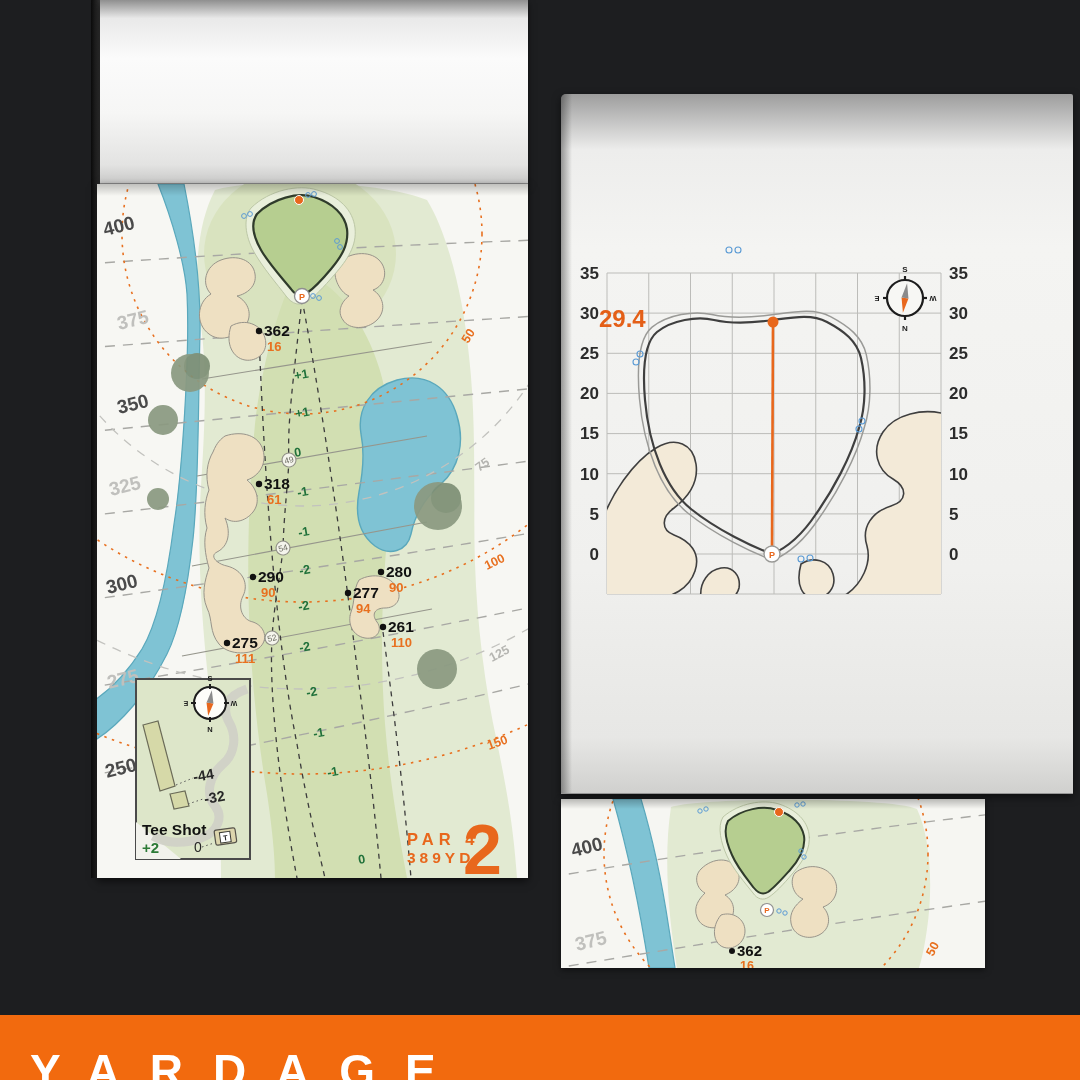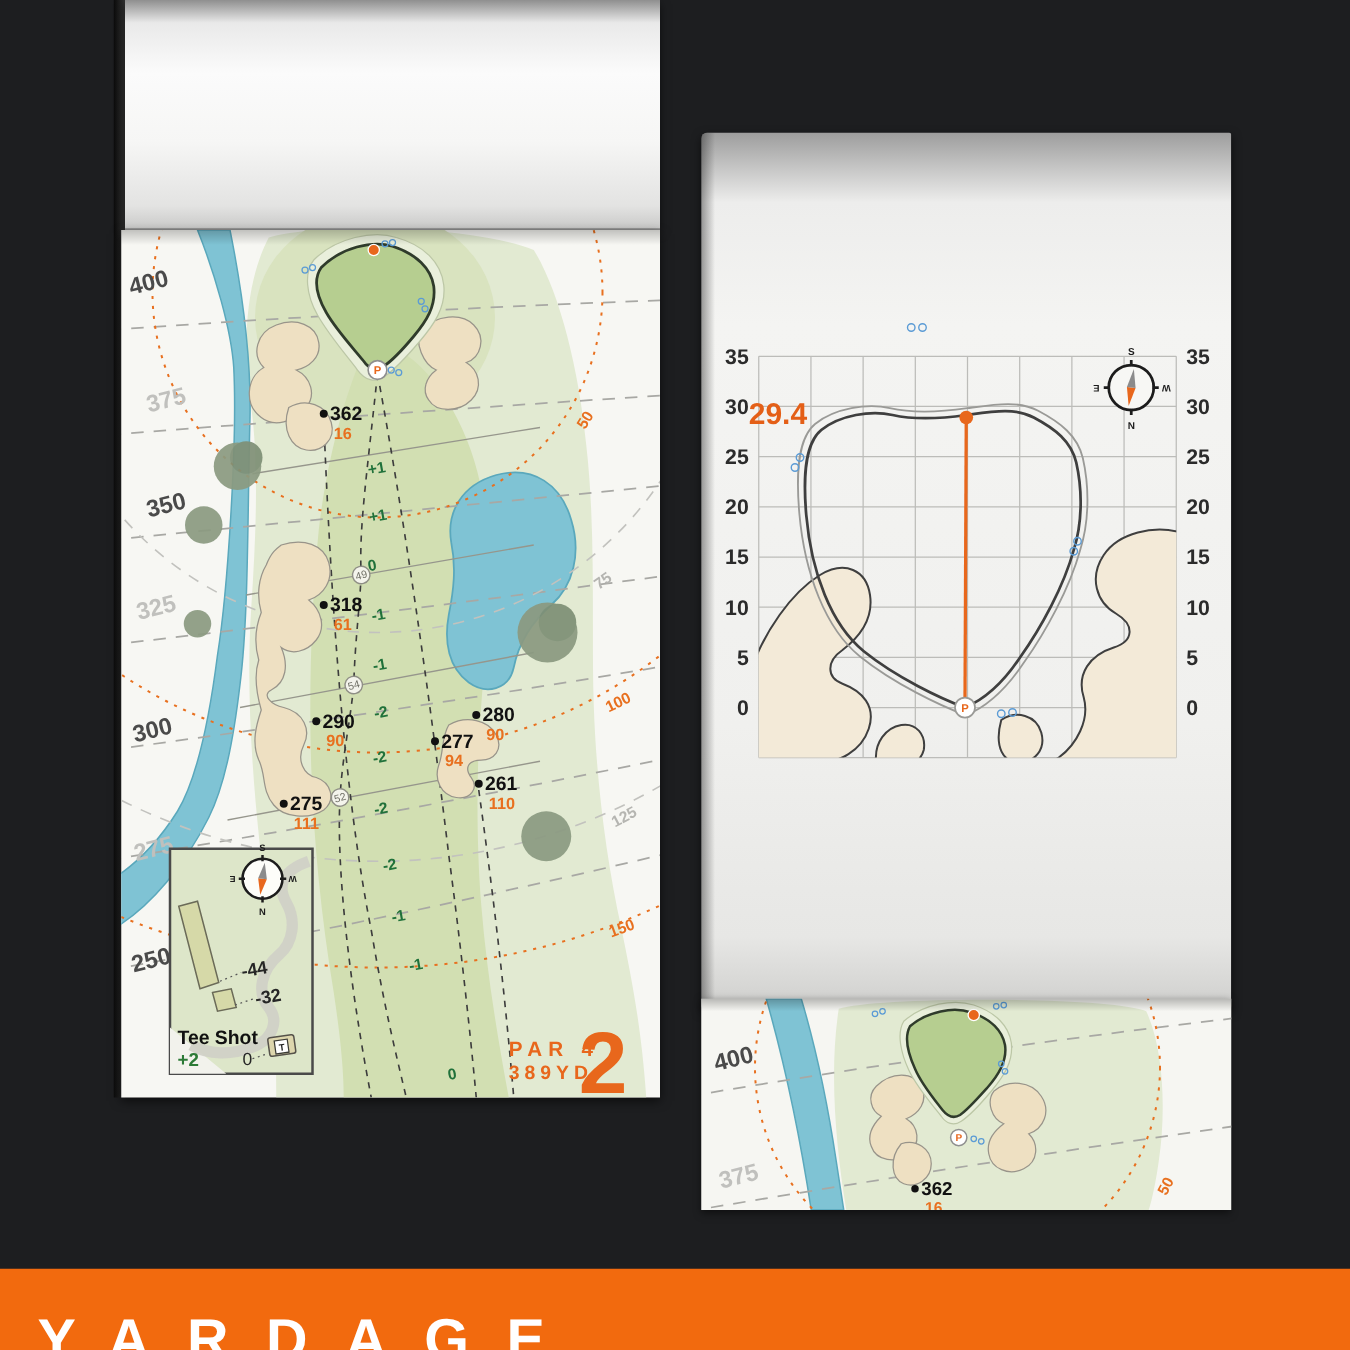--- a/index.html
+++ b/index.html
@@ -10,21 +10,21 @@
   .left-spine{position:absolute;left:91px;top:0;width:9px;height:878px;
               background:linear-gradient(90deg,#0b0b0b,#333);}
   .left-curl{position:absolute;left:100px;top:0;width:428px;height:184px;
              background:linear-gradient(180deg,#8f8f8f 0%,#e9e9e9 10%,#fbfbfb 32%,#f6f6f5 62%,#e3e3e2 90%,#c9c9c8 100%);
              border-bottom:1px solid #8a8a8a;box-shadow:0 3px 7px rgba(0,0,0,.55);}
   .left-map-page{position:absolute;left:97px;top:184px;width:431px;height:694px;background:#f7f7f3;
                  box-shadow:0 3px 8px rgba(0,0,0,.6);}
   .left-map-page .fold-shadow{position:absolute;left:0;top:0;width:100%;height:12px;
                  background:linear-gradient(180deg,rgba(0,0,0,.22),rgba(0,0,0,0));pointer-events:none;}
   
-  .right-top-page{position:absolute;left:561px;top:106px;width:424px;height:700px;
+  .right-top-page{position:absolute;left:561px;top:94px;width:512px;height:700px;
                   border-radius:5px 2px 0 0;
                   background:linear-gradient(180deg,#9d9d9d 0%,#ededec 8%,#f4f4f2 22%,#f0f0ee 68%,#e7e7e5 92%,#d0d0ce 100%);
                   border-bottom:1px solid #969696;box-shadow:0 3px 8px rgba(0,0,0,.55);}
   .right-top-page .edge{position:absolute;left:0;top:0;width:11px;height:100%;
                   background:linear-gradient(90deg,rgba(40,40,40,.45),rgba(40,40,40,0));border-radius:5px 0 0 0;}
   .right-preview-page{position:absolute;left:561px;top:799px;width:424px;height:169px;background:#f6f6f2;
                   box-shadow:0 2px 6px rgba(0,0,0,.5);}
   .right-preview-page .fold-shadow{position:absolute;left:0;top:0;width:100%;height:10px;
                   background:linear-gradient(180deg,rgba(0,0,0,.25),rgba(0,0,0,0));}
   

